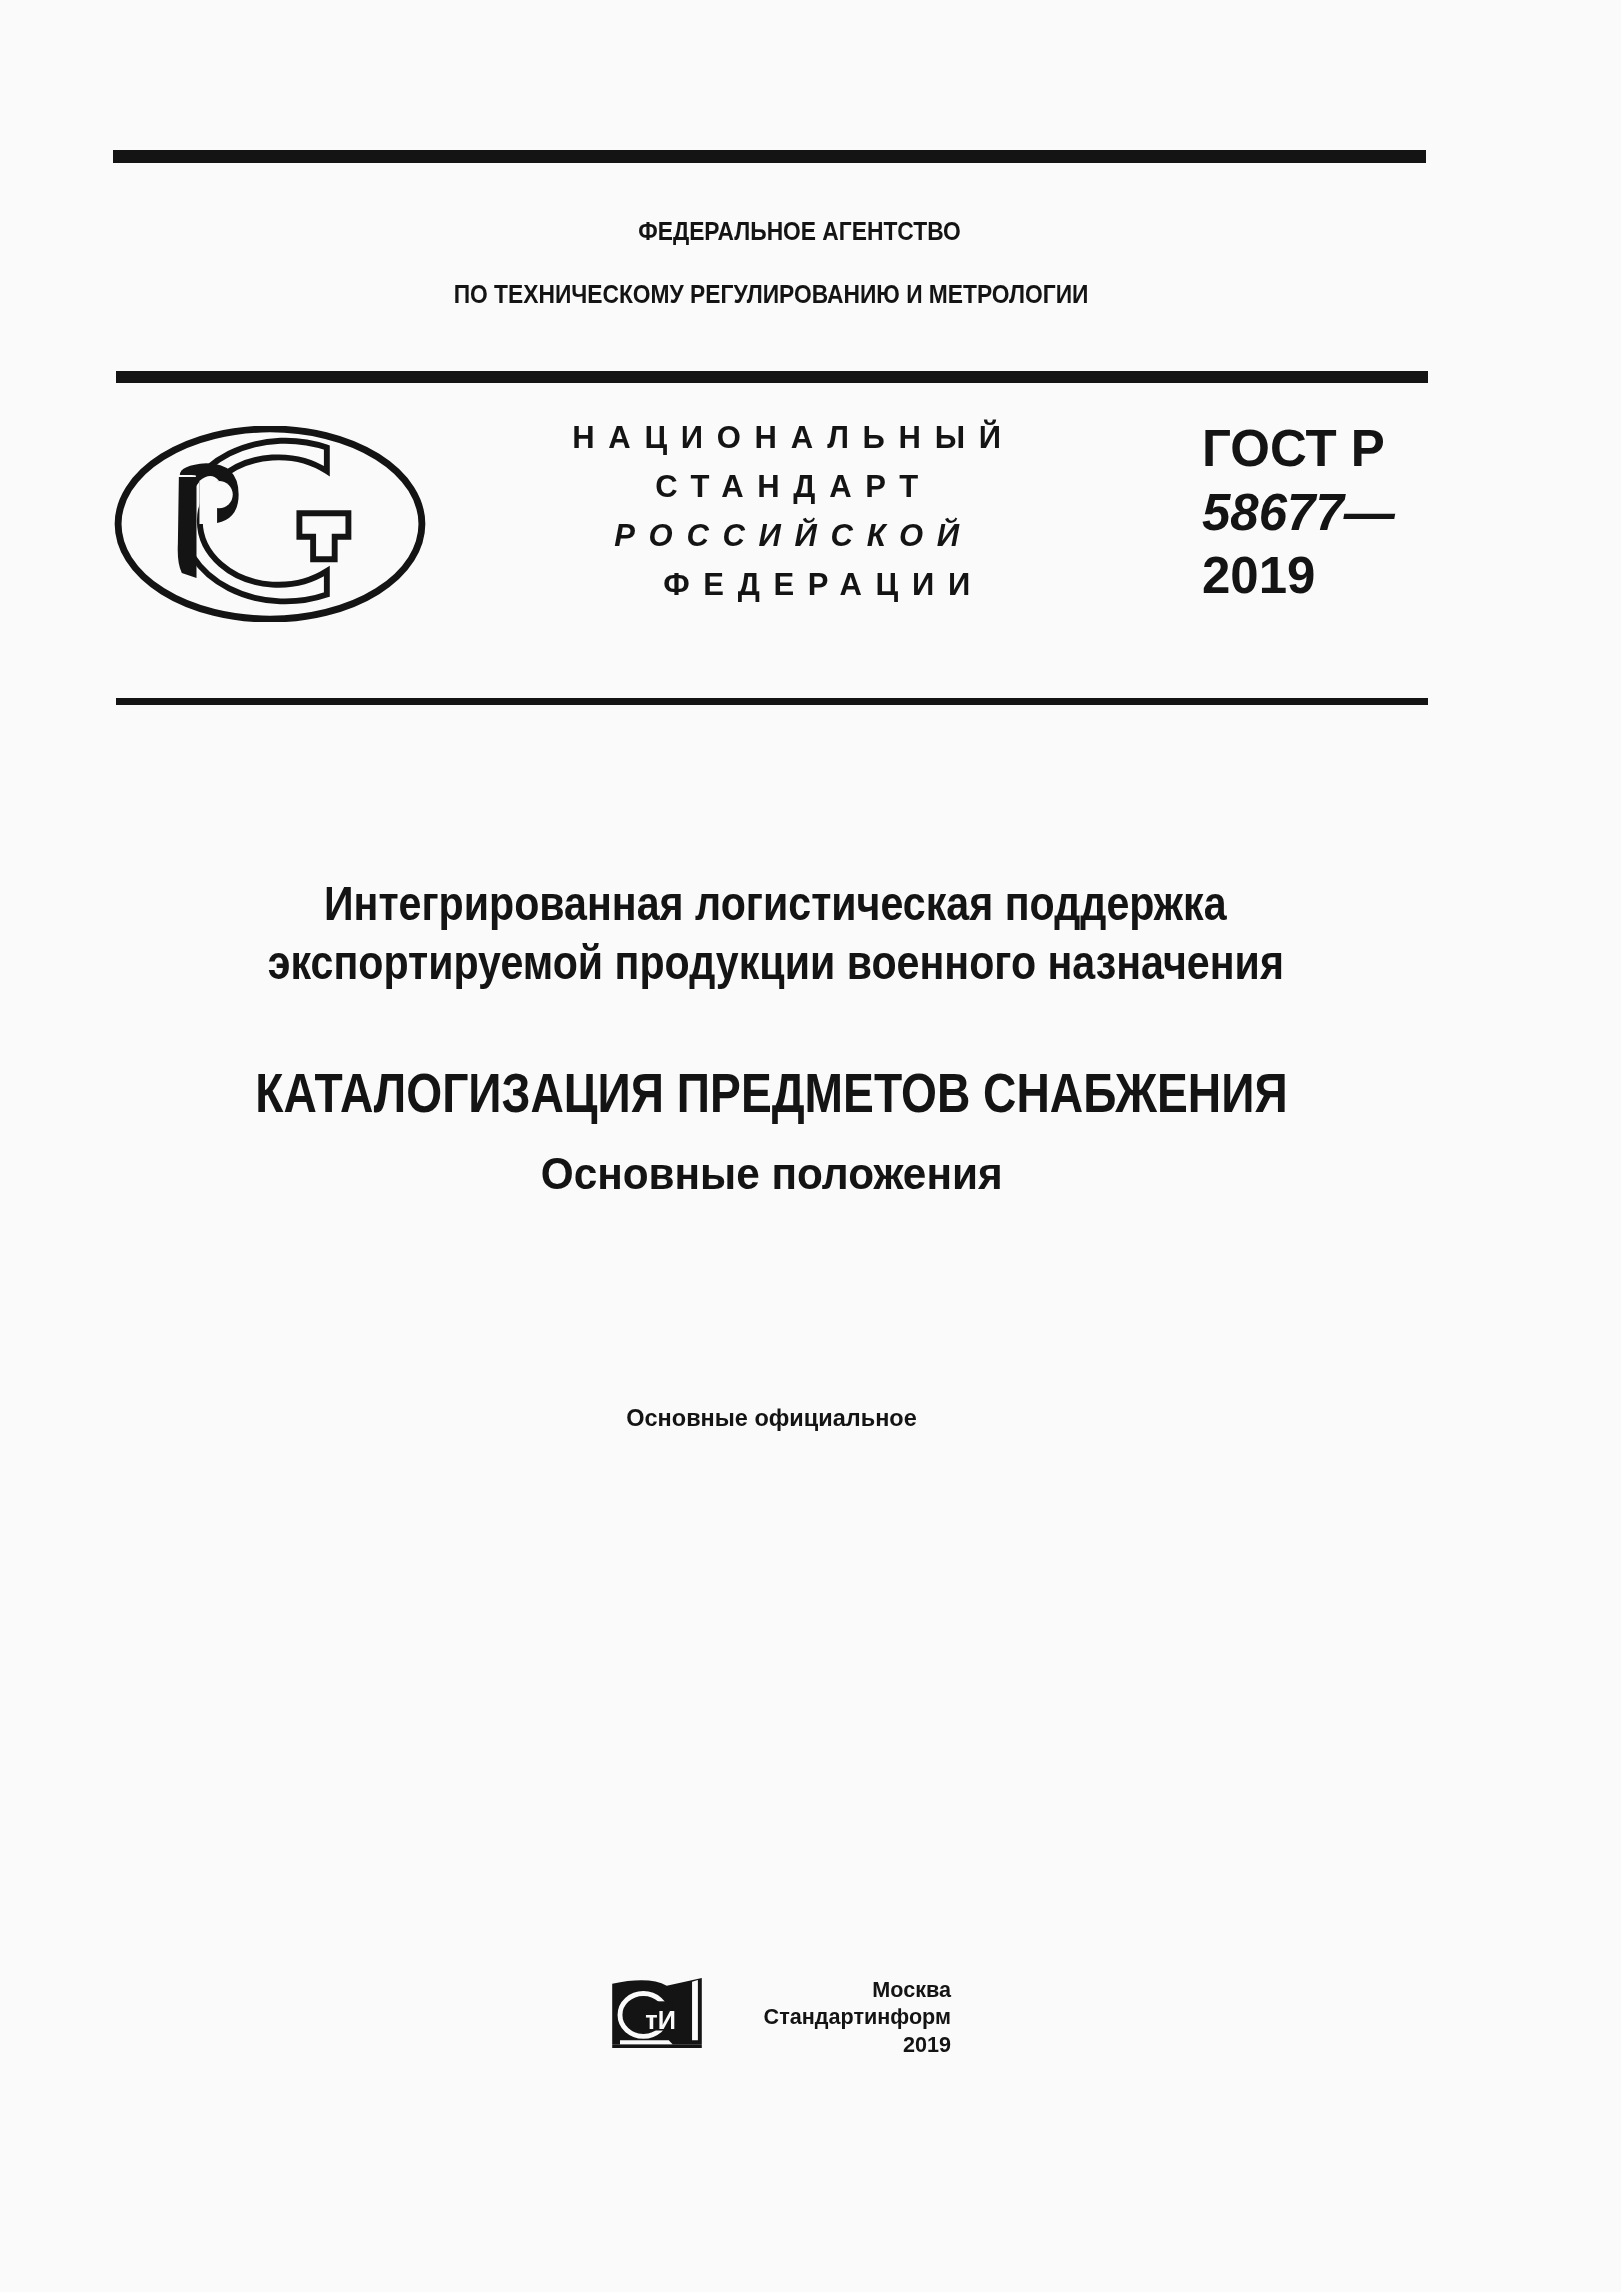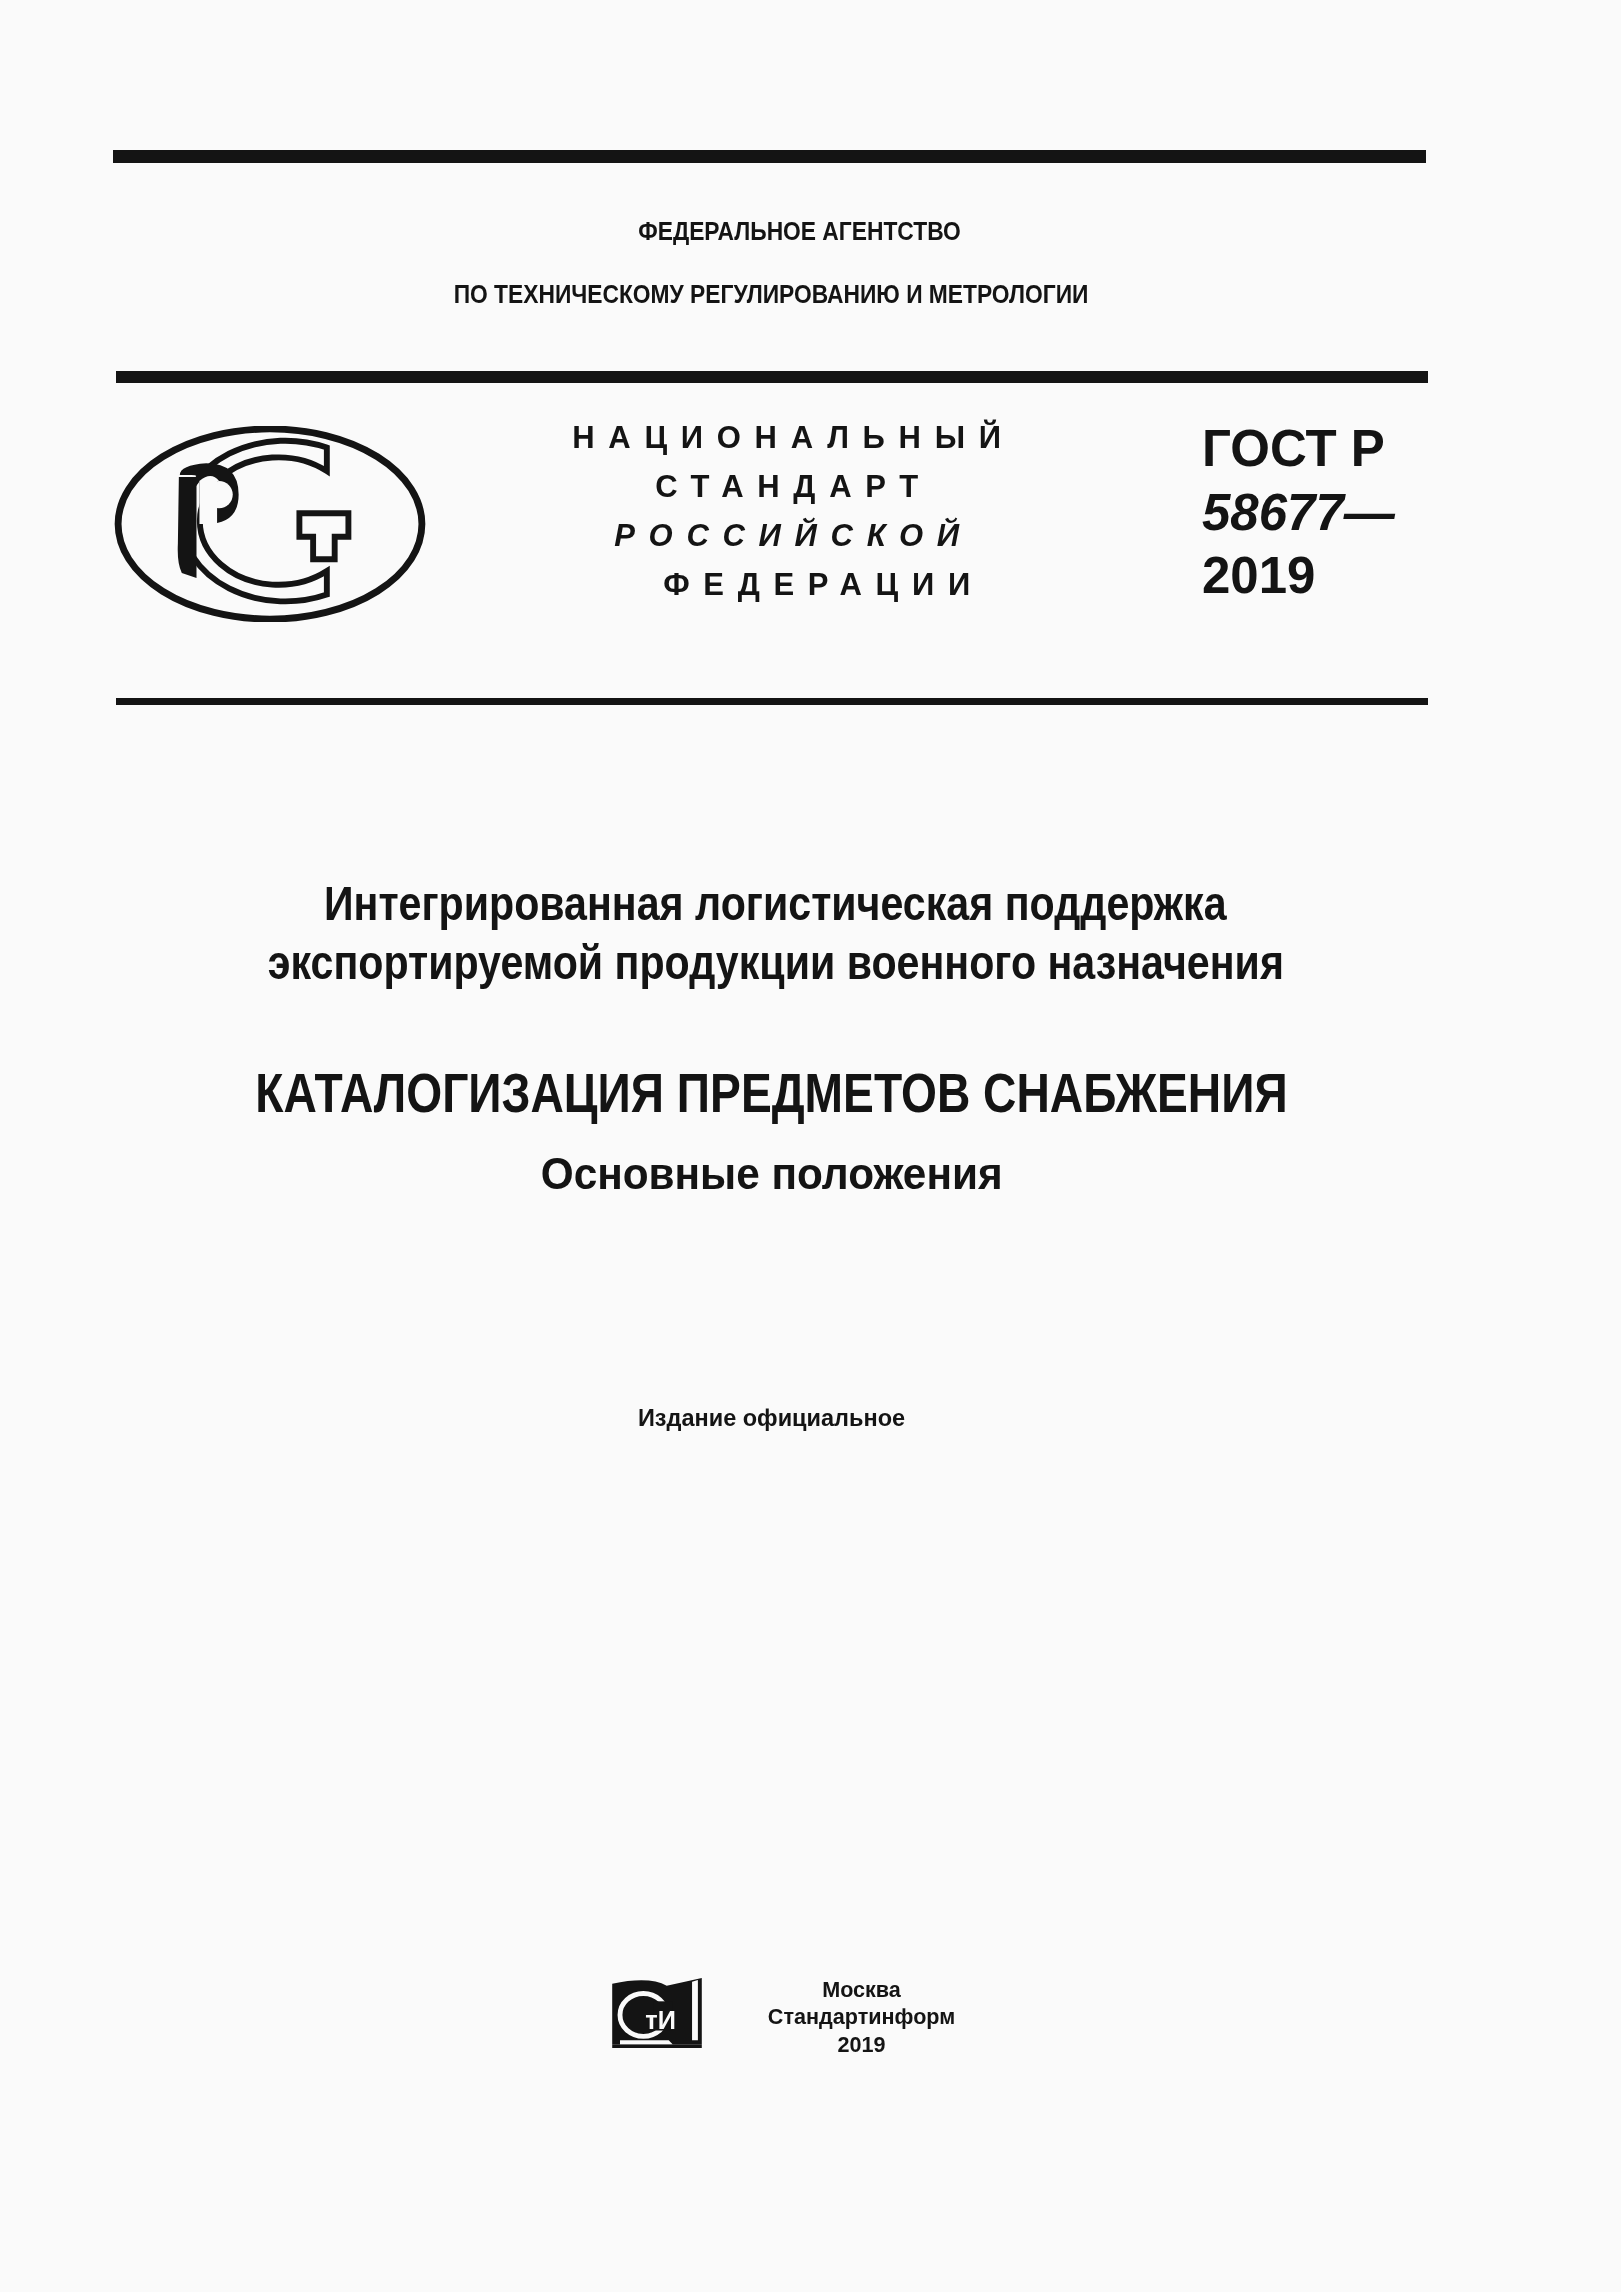--- a/index.html
+++ b/index.html
@@ -94,33 +94,33 @@
   <span class="condensed" style="font-size:49px; transform:scaleX(0.84); position:relative; left:-35px;">экспортируемой продукции военного назначения</span>
 </div>
 <div class="center-line" style="top:1061px;">
   <span class="condensed" style="font-size:55px; transform:scaleX(0.84); position:relative; left:-39px;">КАТАЛОГИЗАЦИЯ ПРЕДМЕТОВ СНАБЖЕНИЯ</span>
 </div>
 <div class="center-line" style="top:1148px;text-decoration:underline;">
   <span class="condensed" style="font-size:45px; transform:scaleX(0.94); position:relative; left:-39px;">Основные положения</span>
 </div>
 
 <div class="center-line" style="top:1405px;">
-  <span class="condensed" style="font-size:23.5px; position:relative; left:-39px;">Издание официальное</span>
+  <span class="condensed" style="font-size:23.5px; position:relative; left:-39px;">Основные официальное</span>
 </div>
 
 <div class="abs" style="left:610px; top:1976px; width:94px; height:74px;">
   <svg width="94" height="74" viewBox="0 0 96 76">
     <path d="M 2 8 Q 40 0 58 10 Q 76 6 94 2 L 94 70 L 2 70 Z" fill="#141414"></path>
     <path d="M 2 70 L 94 70 L 94 74 L 2 74 Z" fill="#141414"></path>
     <path d="M 84 6 L 90 4 L 90 66 L 84 66 Z" fill="#fafafa"></path>
     <ellipse cx="34" cy="40" rx="24" ry="22" fill="none" stroke="#fafafa" stroke-width="5"></ellipse>
     <rect x="44" y="26" width="20" height="30" fill="#141414"></rect>
     <text x="36" y="54" font-family="Liberation Sans, sans-serif" font-weight="bold" font-size="26" fill="#fafafa">тИ</text>
     <path d="M 10 66 L 60 66 L 64 70 L 10 70 Z" fill="#fafafa"></path>
   </svg>
 </div>
 
-<div class="abs" style="left:744px; top:1976px; width:235px; text-align:center; font-weight:bold; font-size:21.6px; line-height:27.4px;">
+<div class="abs" style="left:716px; top:1976px; width:235px; text-align:right; font-weight:bold; font-size:21.6px; line-height:27.4px;">
   <div>Москва</div>
   <div>Стандартинформ</div>
   <div>2019</div>
 </div>
 
 
 </body></html>

